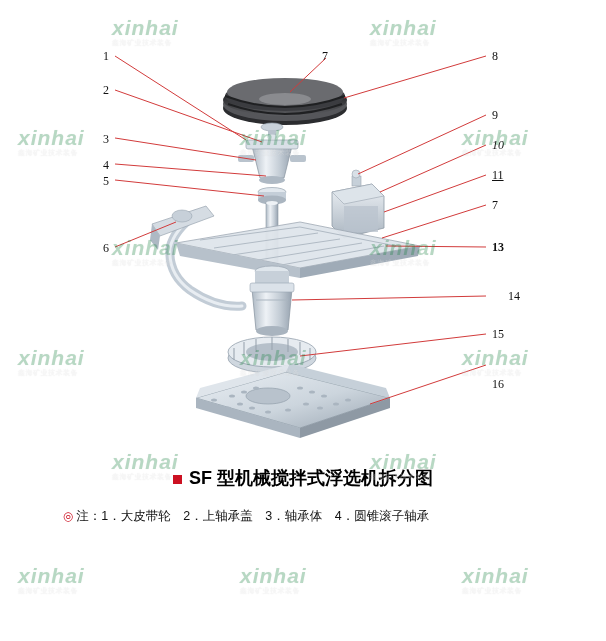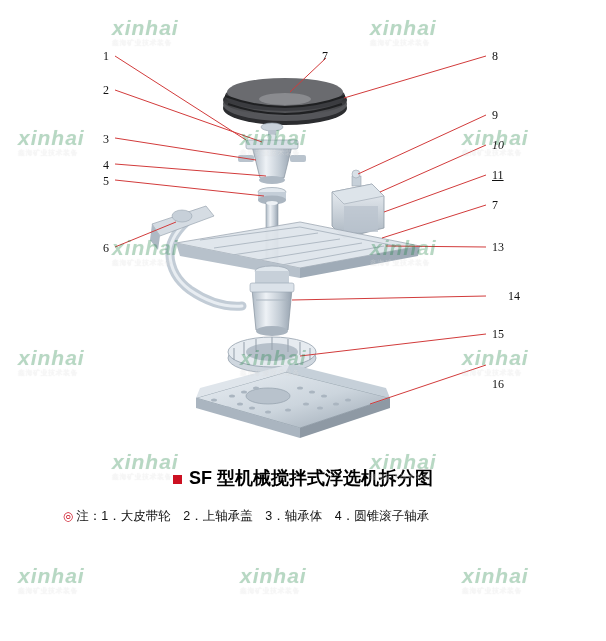--- a/index.html
+++ b/index.html
@@ -238,21 +238,21 @@
   <div class="lab" style="left:103px;top:133px;">3</div>
   <div class="lab" style="left:103px;top:159px;">4</div>
   <div class="lab" style="left:103px;top:175px;">5</div>
   <div class="lab" style="left:103px;top:242px;">6</div>
   <div class="lab" style="left:322px;top:50px;">7</div>
   <div class="lab" style="left:492px;top:50px;">8</div>
   <div class="lab" style="left:492px;top:109px;">9</div>
   <div class="lab" style="left:492px;top:139px;font-style:italic;">10</div>
   <div class="lab" style="left:492px;top:169px;text-decoration:underline;">11</div>
   <div class="lab" style="left:492px;top:199px;">7</div>
-  <div class="lab" style="left:492px;top:241px;">13</div>
+  <div class="lab" style="left:492px;top:241px;font-weight:bold;">13</div>
   <div class="lab" style="left:508px;top:290px;">14</div>
   <div class="lab" style="left:492px;top:328px;">15</div>
   <div class="lab" style="left:492px;top:378px;">16</div>
 
   <div class="caption">
     <span class="sq"></span><span>SF 型机械搅拌式浮选机拆分图</span>
   </div>
 
   <div class="notes">
     <span class="notes-row">

